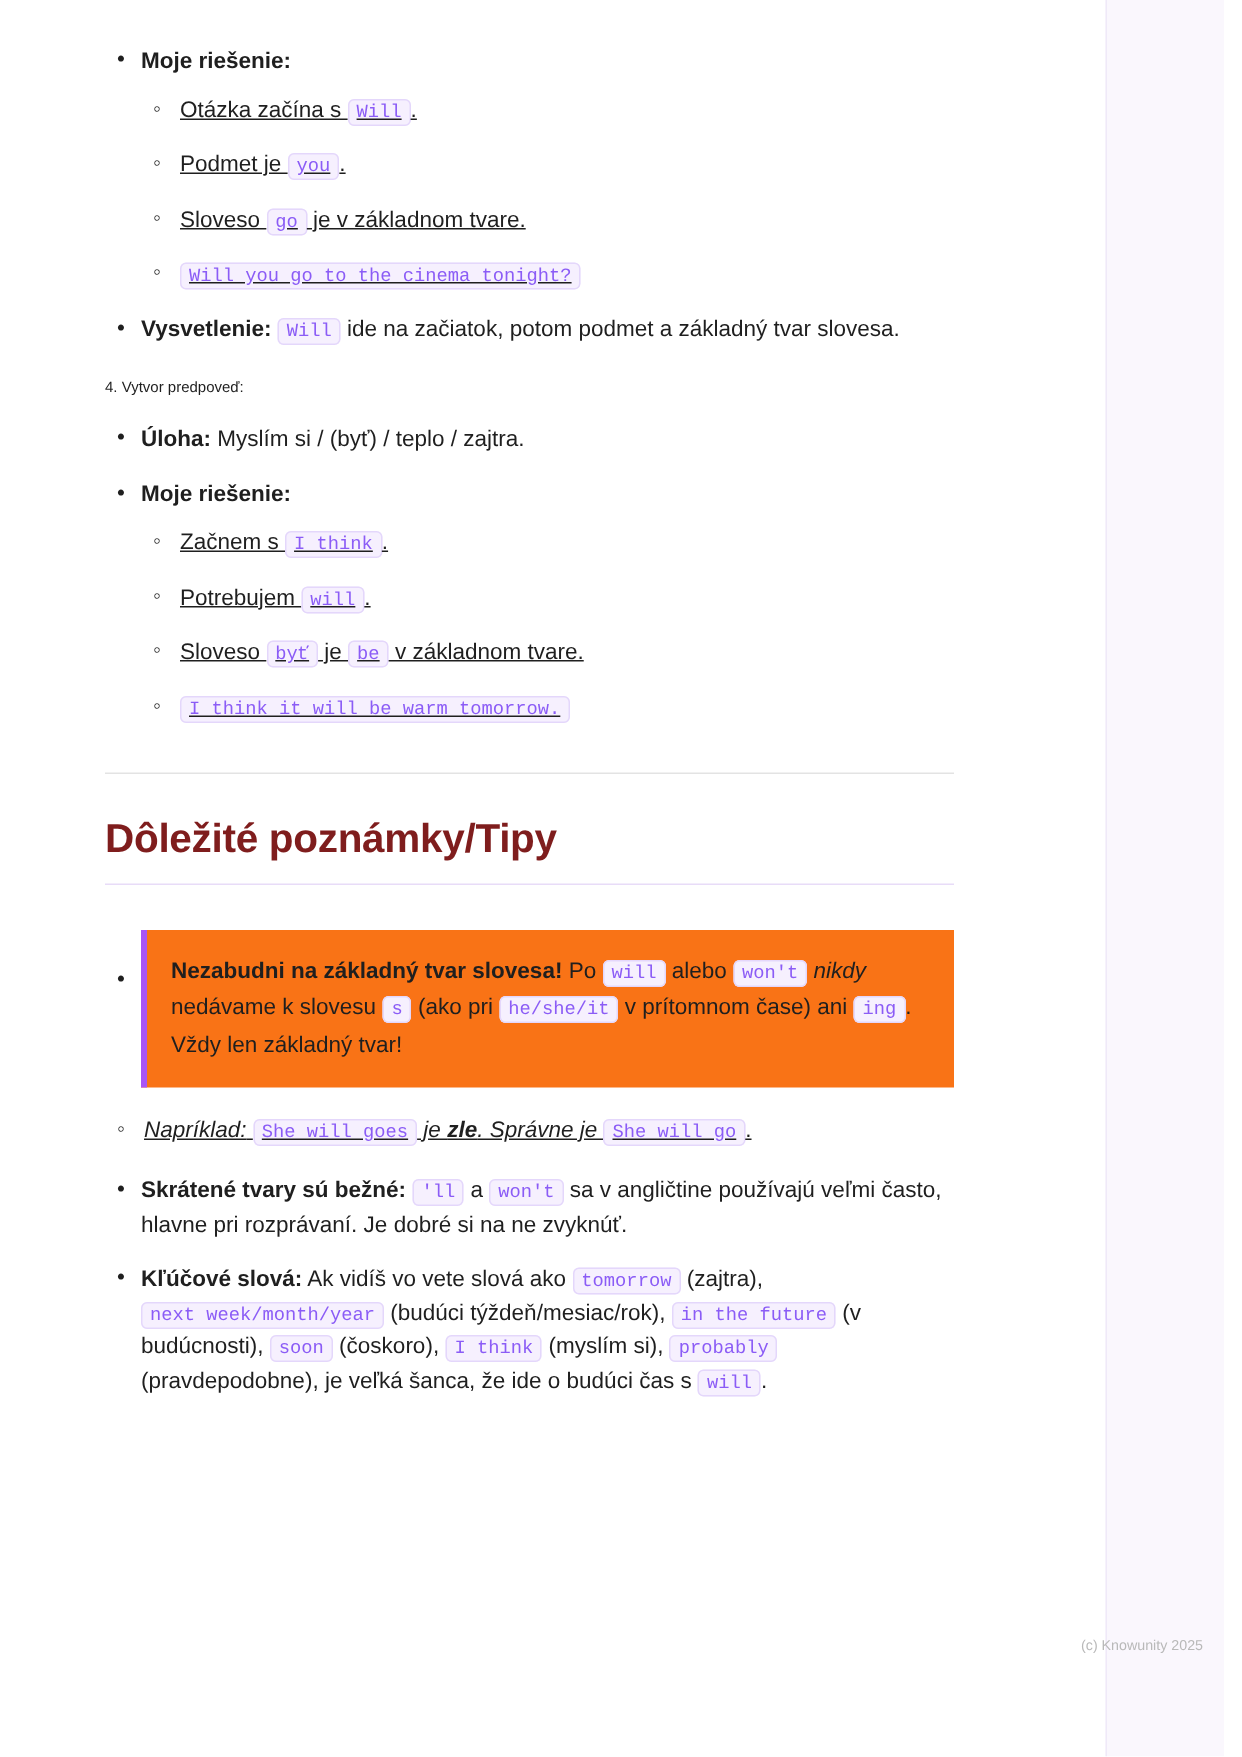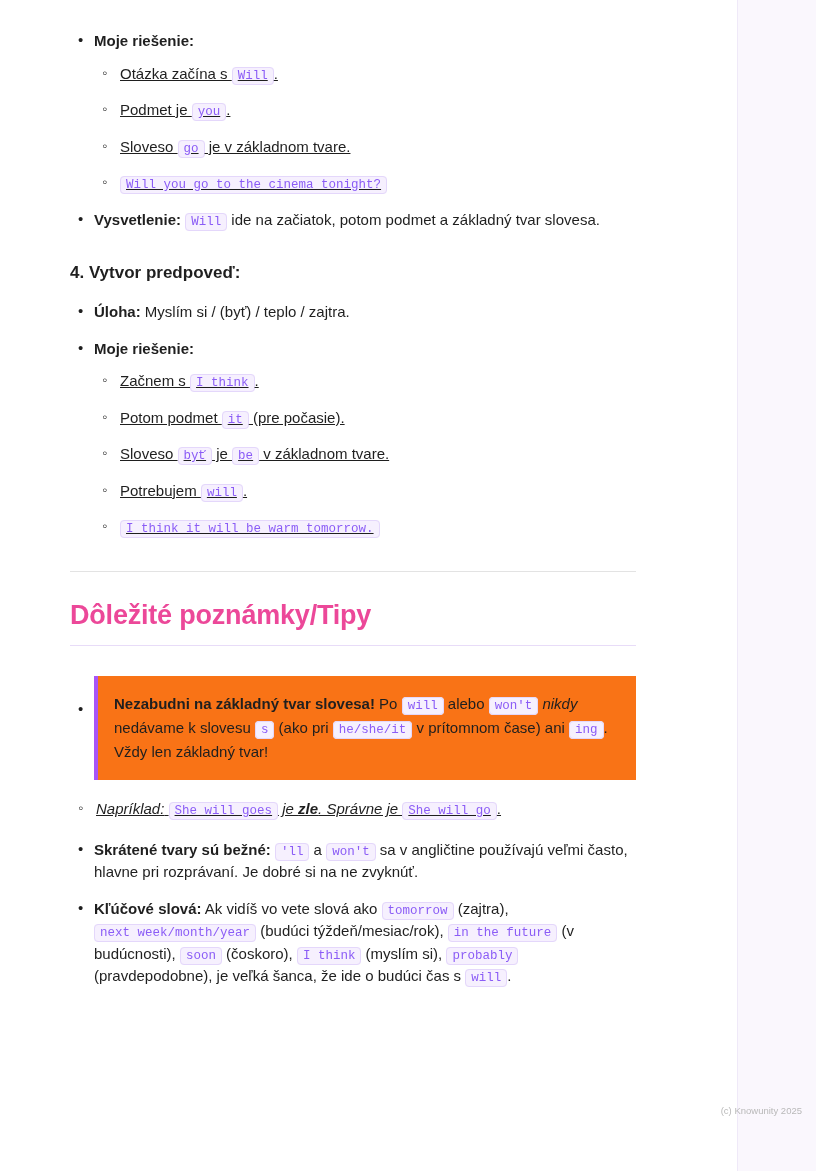--- a/index.html
+++ b/index.html
@@ -87,33 +87,33 @@
     font-size: 15px;
     color: #3b3b3b;
   }
   ul.sub > li:last-child {
     margin-bottom: 0;
   }
   .bold {
     font-weight: bold;
   }
   .section-label {
-    font-size: 17px;
-    font-weight: bold;
-    margin: 32px 0 18px 0;
+    font-size: 10px;
+    font-weight: normal;
+    margin: 22px 0 18px 0;
   }
   hr.divider {
     border: none;
     border-top: 1px solid #e3e3e3;
     margin: 32px 0 28px 0;
   }
   h2.heading {
     font-size: 27px;
     font-weight: bold;
-    color: #ec4899;
+    color: #7f1d1d;
     margin: 0 0 14px 0;
     letter-spacing: -0.2px;
   }
   .heading-rule {
     border: none;
     border-top: 1px solid #e8dcf8;
     margin: 0 0 30px 0;
   }
   .callout-item {
     position: relative;
@@ -134,21 +134,21 @@
     padding: 16px 18px 16px 16px;
     font-size: 15px;
     line-height: 1.62;
   }
   .italic {
     font-style: italic;
   }
   .footer-note {
     position: absolute;
     right: 14px;
-    bottom: 55px;
+    bottom: 68px;
     font-size: 9.5px;
     color: #b9b9b9;
     font-family: "Liberation Sans", sans-serif;
   }
 </style>
 </head>
 <body>
 
 <div class="page">
 
@@ -186,27 +186,24 @@
       <li>
         <span class="bold">Úloha:</span><span> Myslím si / (byť) / teplo / zajtra.</span>
       </li>
       <li>
         <span class="bold">Moje riešenie:</span>
         <ul class="sub">
           <li>
             <span>Začnem s </span><code>I think</code><span>.</span>
           </li>
           <li>
-            <span>Potom podmet </span><code>it</code><span> (pre počasie).</span>
+            <span>Potrebujem </span><code>will</code><span>.</span>
           </li>
           <li>
             <span>Sloveso </span><code>byť</code><span> je </span><code>be</code><span> v základnom tvare.</span>
-          </li>
-          <li>
-            <span>Potrebujem </span><code>will</code><span>.</span>
           </li>
           <li>
             <code>I think it will be warm tomorrow.</code>
           </li>
         </ul>
       </li>
     </ul>
 
     <hr class="divider">
 

